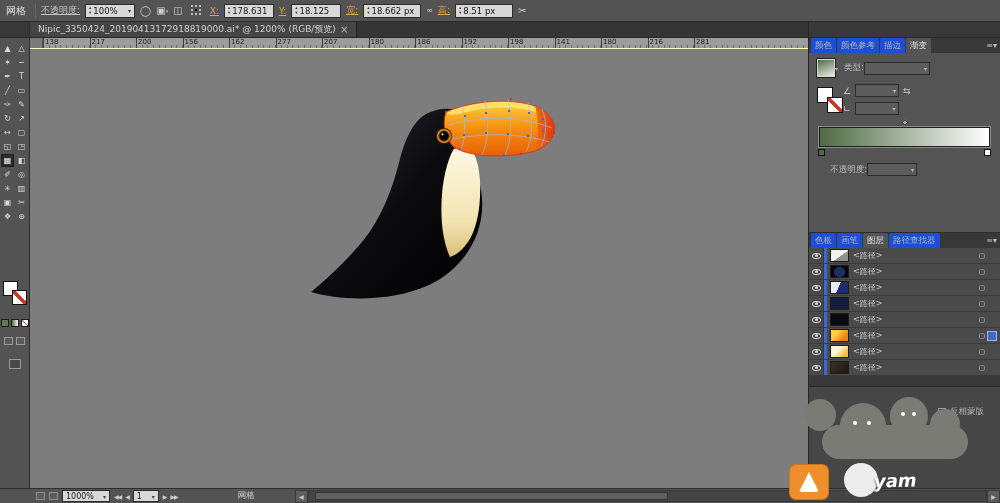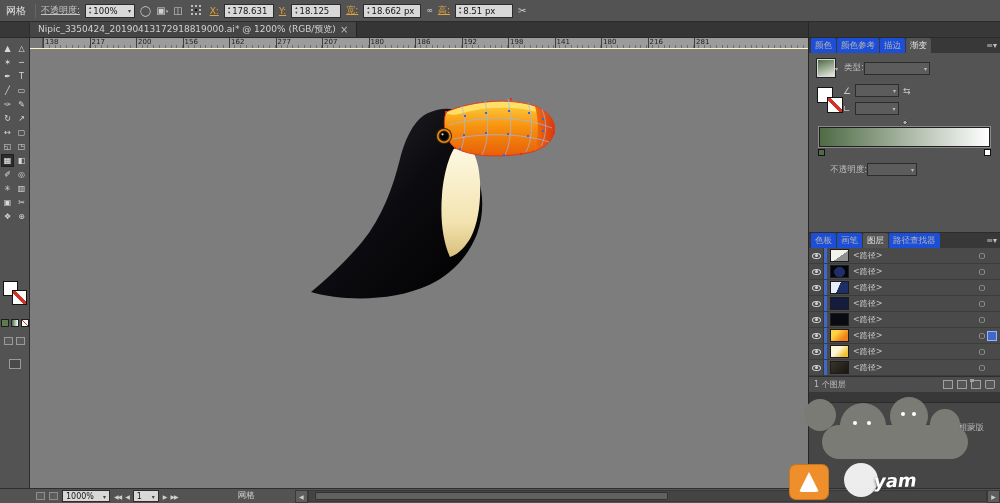--- a/index.html
+++ b/index.html
@@ -565,29 +565,20 @@
               <i class="eye"></i>
             </span>
             <span class="blue-bar"></span>
             <span class="thumb t8"></span>
             <span class="layer-label">&lt;路径&gt;</span>
             <span class="target">○</span>
             <span class="sel-chip"></span>
           </div>
         </div>
 
-      <div class="layers-footer">
-        <span class="lf-label">1 个图层</span>
-        <span class="lf-icons">
-          <i class="fbox"></i>
-          <i class="fbox"></i>
-          <i class="fbox new"></i>
-          <i class="fbox del"></i>
-        </span>
-      </div>
 
       <div class="bottom-strip">
         <div class="strip-header"></div>
         <label class="invert-row">
           <span class="chk"></span>
           <span>反相蒙版</span>
         </label>
       </div>
     </div>
   </div>

